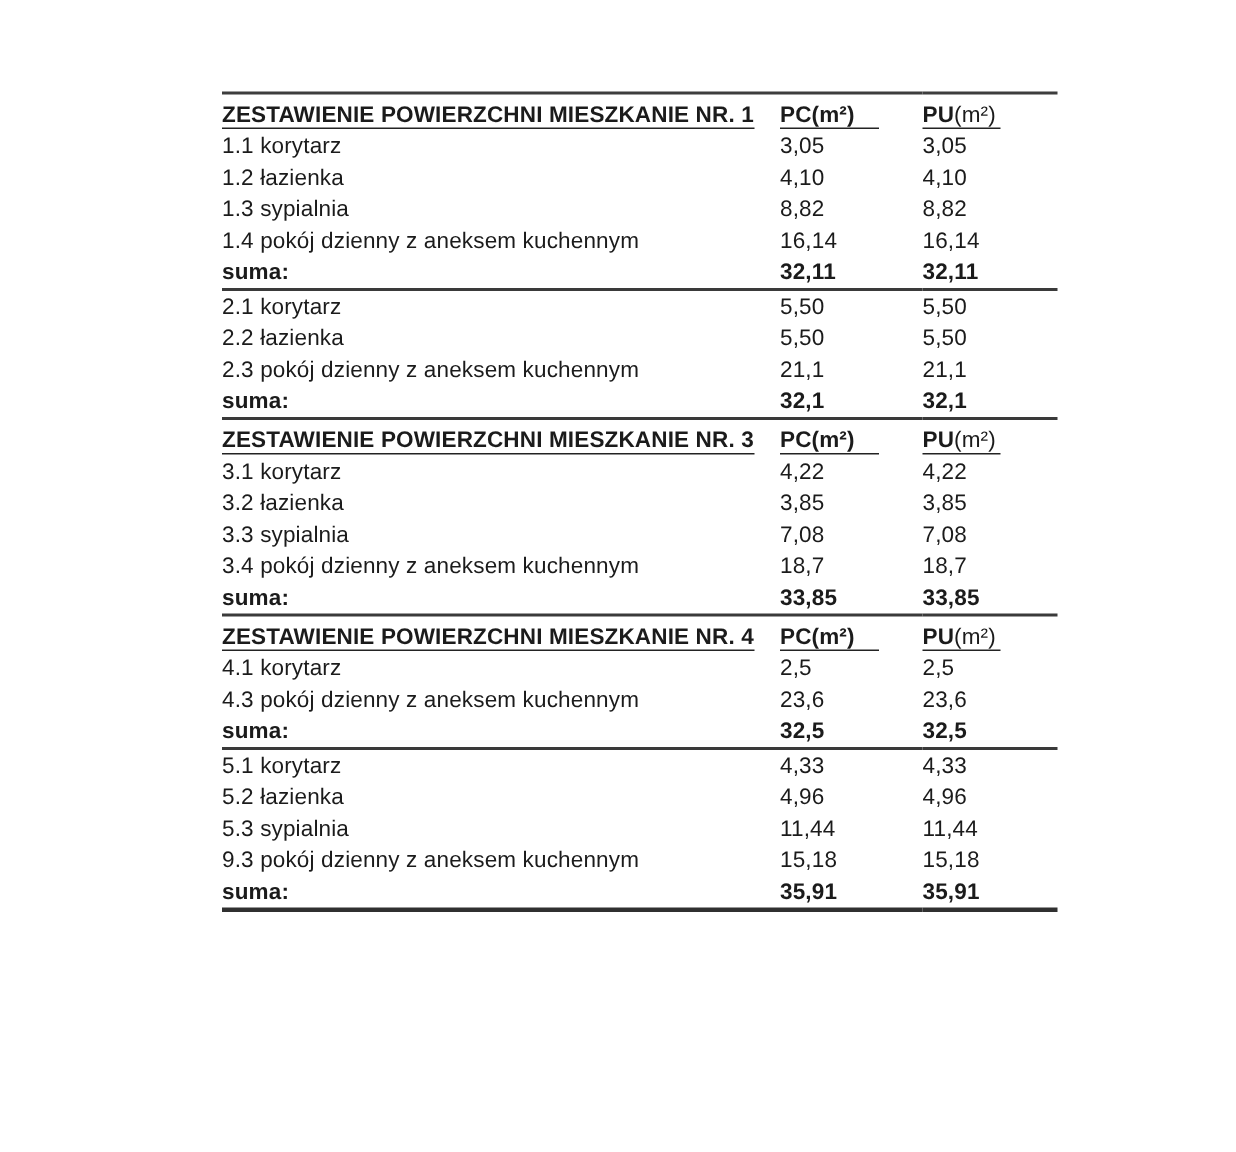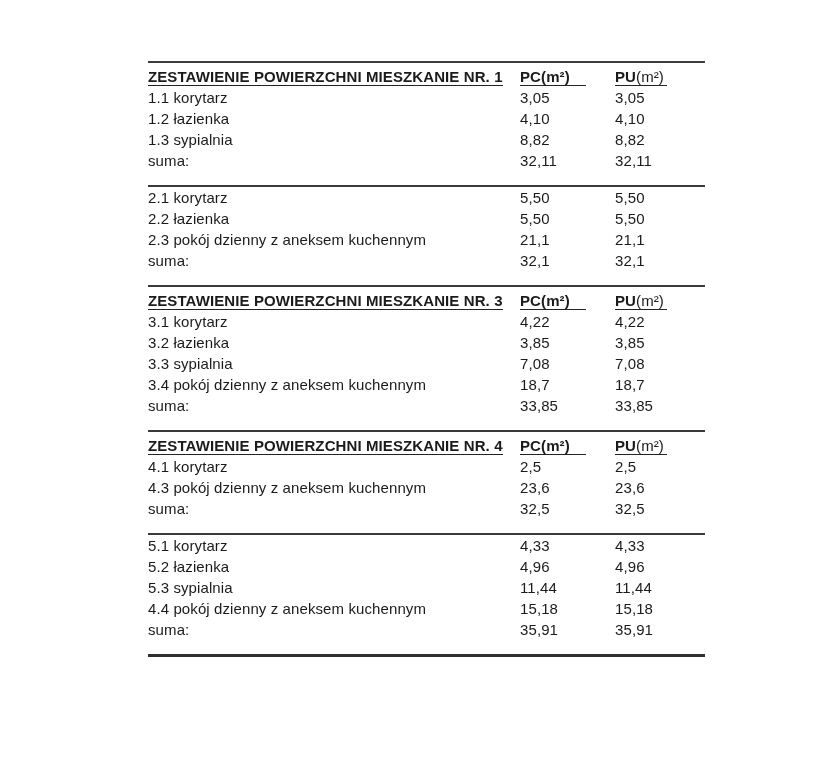--- a/index.html
+++ b/index.html
@@ -28,23 +28,23 @@
     padding: 0;
     line-height: 21px;
     white-space: nowrap;
     vertical-align: baseline;
     font-weight: 400;
     letter-spacing: 0.1px;
   }
   tr.hdr td { padding-top: 3px; }
   tbody.section:first-of-type tr.hdr td { border-top: 2px solid #3d3d3d; }
   tr.suma td {
-    font-weight: 400;
+    font-weight: 700;
     border-bottom: 2px solid #3a3a3a;
-    padding-bottom: 14px;
+    padding-bottom: 0;
     margin-top: 48px;
   }
   tbody.section:last-of-type tr.suma td { border-bottom: 3px solid #303030; }
   .b { font-weight: 700; }
   .u {
     display: inline-block;
     border-bottom: 1.6px solid #232323;
     line-height: 17px;
   }
   .ext { padding-right: 16px; }
@@ -74,20 +74,25 @@
     <tr>
       <td>1.2 łazienka</td>
       <td>4,10</td>
       <td>4,10</td>
     </tr>
     <tr>
       <td>1.3 sypialnia</td>
       <td>8,82</td>
       <td>8,82</td>
     </tr>
+    <tr>
+      <td>1.4 pokój dzienny z aneksem kuchennym</td>
+      <td>16,14</td>
+      <td>16,14</td>
+    </tr>
     <tr class="suma">
       <td>suma:</td>
       <td>32,11</td>
       <td>32,11</td>
     </tr>
   </tbody>
 
   <tbody class="section">
     <tr>
       <td>2.1 korytarz</td>
@@ -177,21 +182,21 @@
       <td>5.2 łazienka</td>
       <td>4,96</td>
       <td>4,96</td>
     </tr>
     <tr>
       <td>5.3 sypialnia</td>
       <td>11,44</td>
       <td>11,44</td>
     </tr>
     <tr>
-      <td>4.4 pokój dzienny z aneksem kuchennym</td>
+      <td>9.3 pokój dzienny z aneksem kuchennym</td>
       <td>15,18</td>
       <td>15,18</td>
     </tr>
     <tr class="suma">
       <td>suma:</td>
       <td>35,91</td>
       <td>35,91</td>
     </tr>
   </tbody>
 </table>

